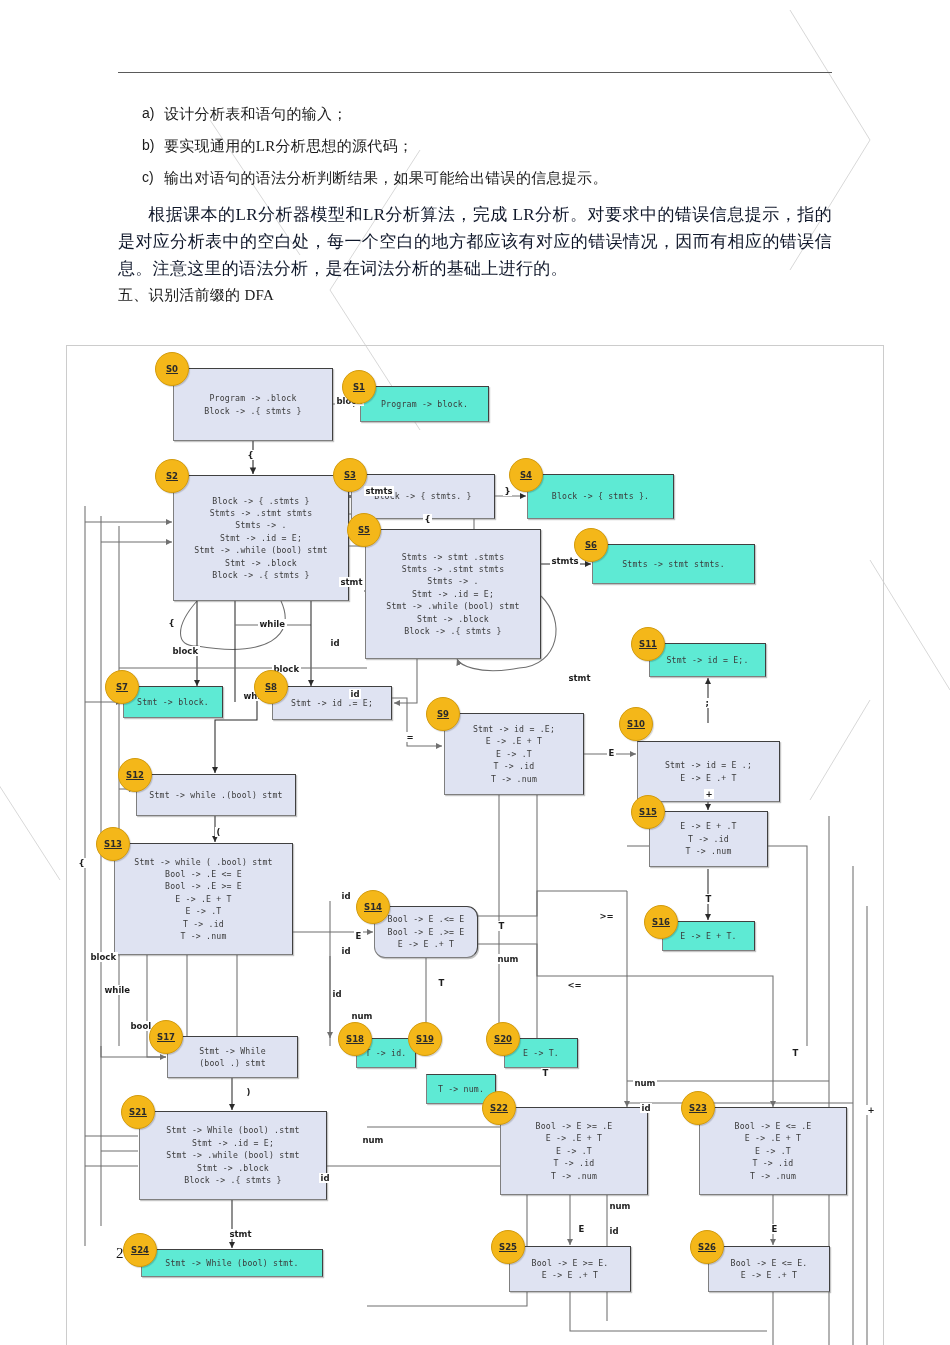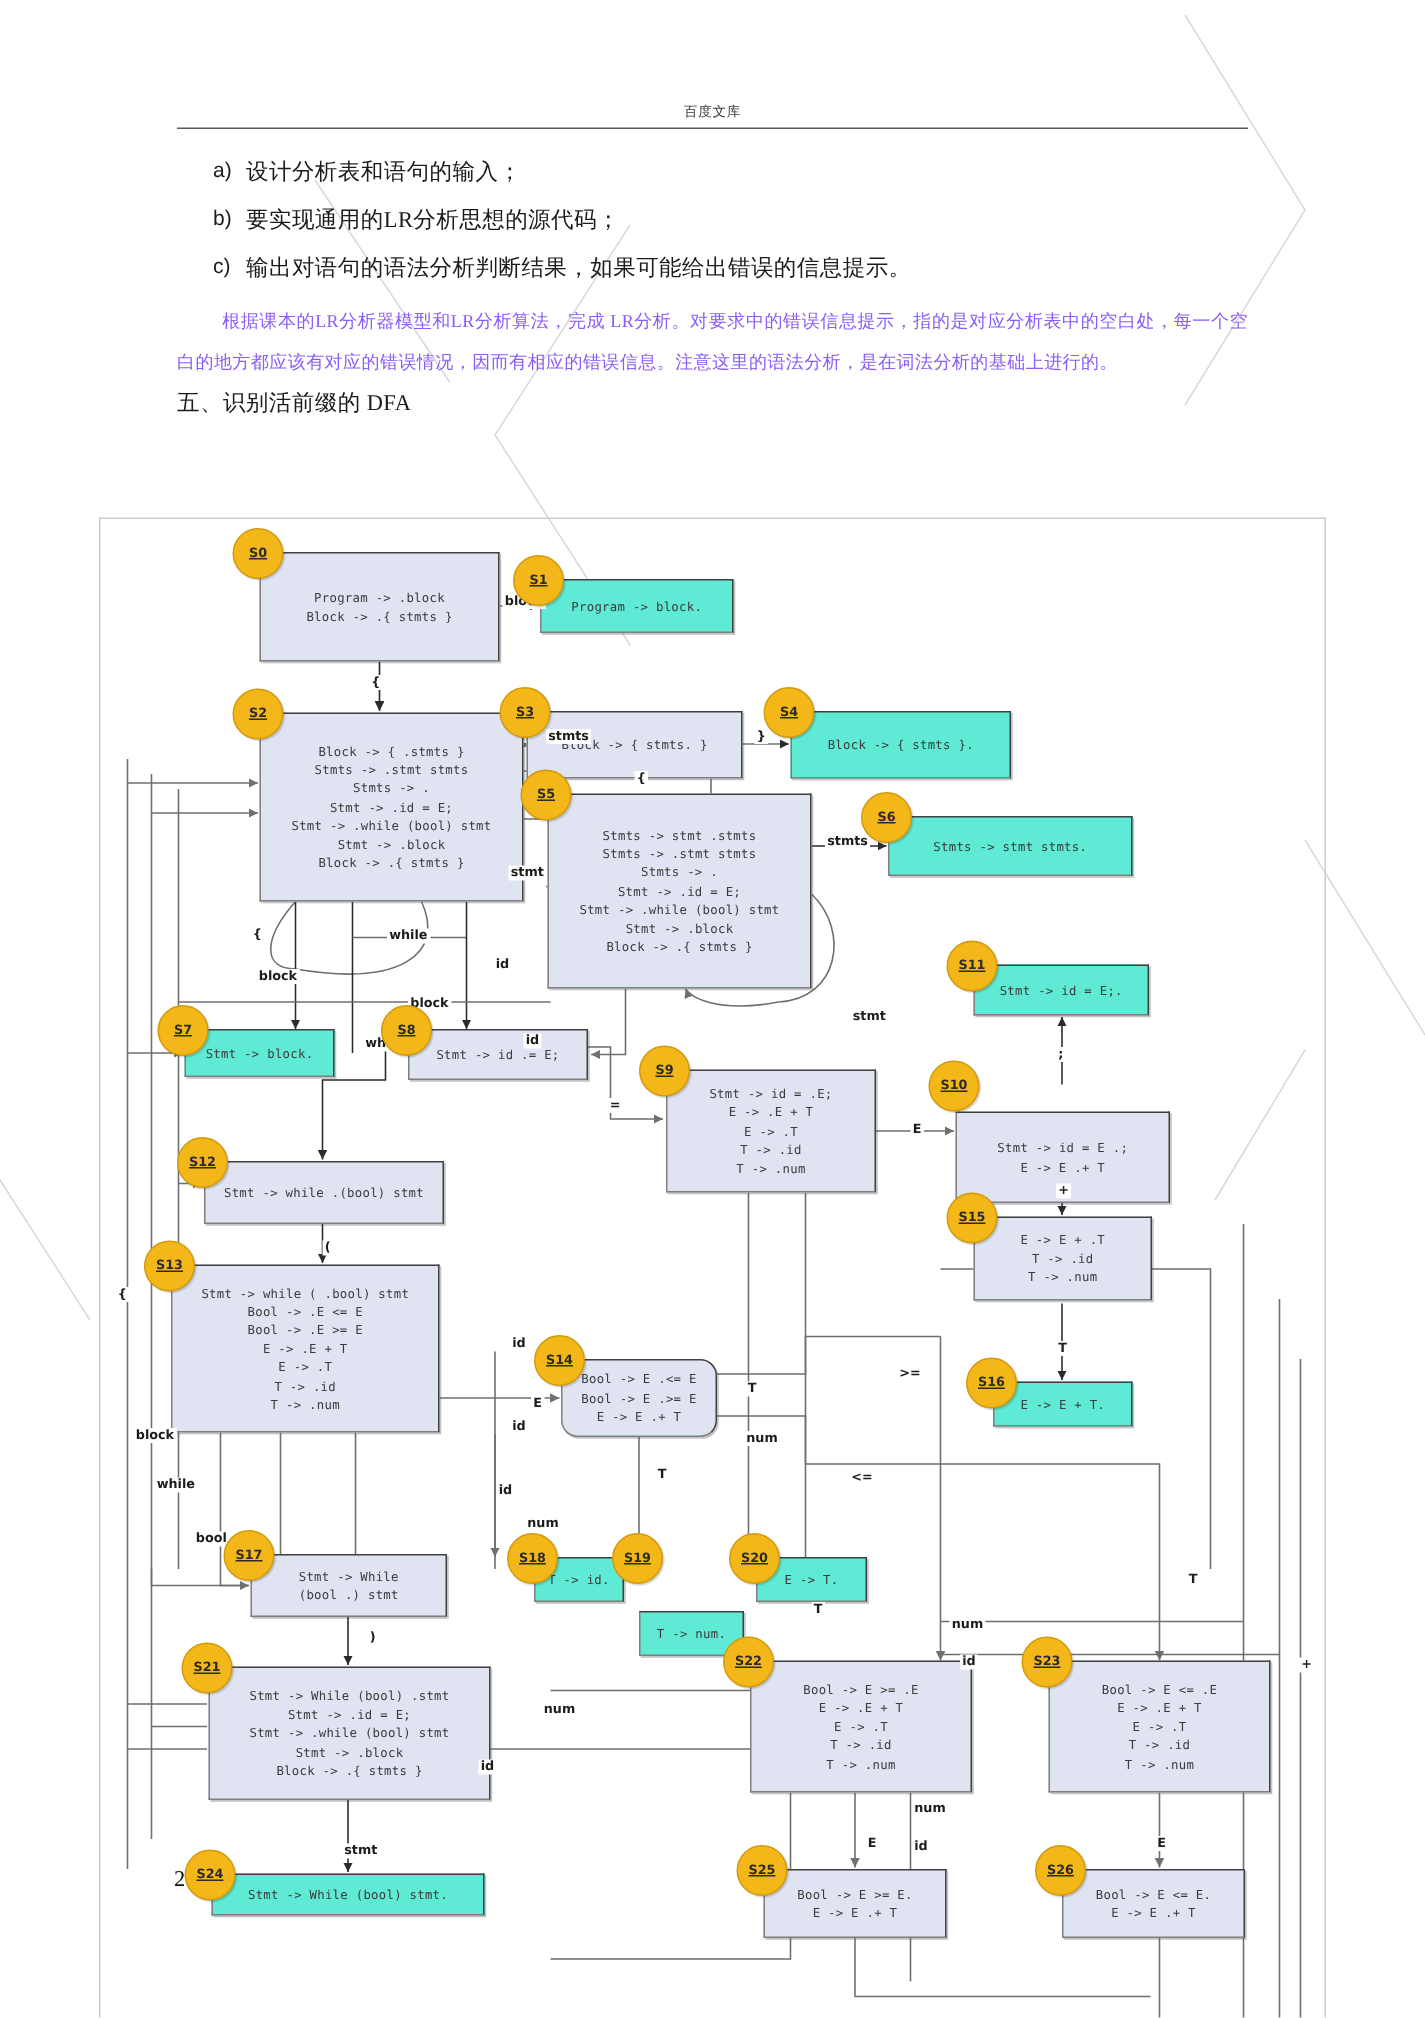--- a/index.html
+++ b/index.html
@@ -33,21 +33,21 @@
     font-size:15px;color:#1b1b1b;
     font-family:"Liberation Serif", serif;
   }
   .li .marker{width:46px;flex:0 0 46px;padding-left:24px;box-sizing:border-box;
     font-family:"Liberation Sans", sans-serif;font-size:14px;}
   .li .litext{flex:1;letter-spacing:.3px;}
   .sec-head{
     font-size:15px;color:#1b1b1b;margin:6px 0 8px 0;letter-spacing:.3px;
   }
   .para{
-    font-size:12px;color:#8b5cf6;line-height:27px;letter-spacing:.3px;
+    font-size:17px;color:#0f172a;line-height:27px;letter-spacing:.3px;
     text-align:justify;
   }
   .para .indent{display:inline-block;width:30px;}
   .sec-head2{font-size:15px;color:#1b1b1b;margin:4px 0 0 0;letter-spacing:.3px;}
   
   #page-number{
     position:absolute;left:116px;top:1245px;z-index:6;
     font-size:15px;color:#111;font-family:"Liberation Serif",serif;
   }
   
@@ -102,21 +102,20 @@
       <path d="M420 430 L330 290 L420 150"></path>
       <path d="M60 880 L -30 740"></path>
       <path d="M870 560 L 950 690"></path>
       <path d="M870 700 L 810 800"></path>
       <path d="M300 255 L 210 120"></path>
     </g>
   </svg>
 </div>
 
 <div id="doc-header">
-  <div class="hdr-text">百度文库</div>
   <div class="hdr-rule"></div>
 </div>
 
 <div id="body-text">
 
   <div class="li">
     <span class="marker">a)</span>
     <span class="litext">设计分析表和语句的输入；</span>
   </div>
   <div class="li">

